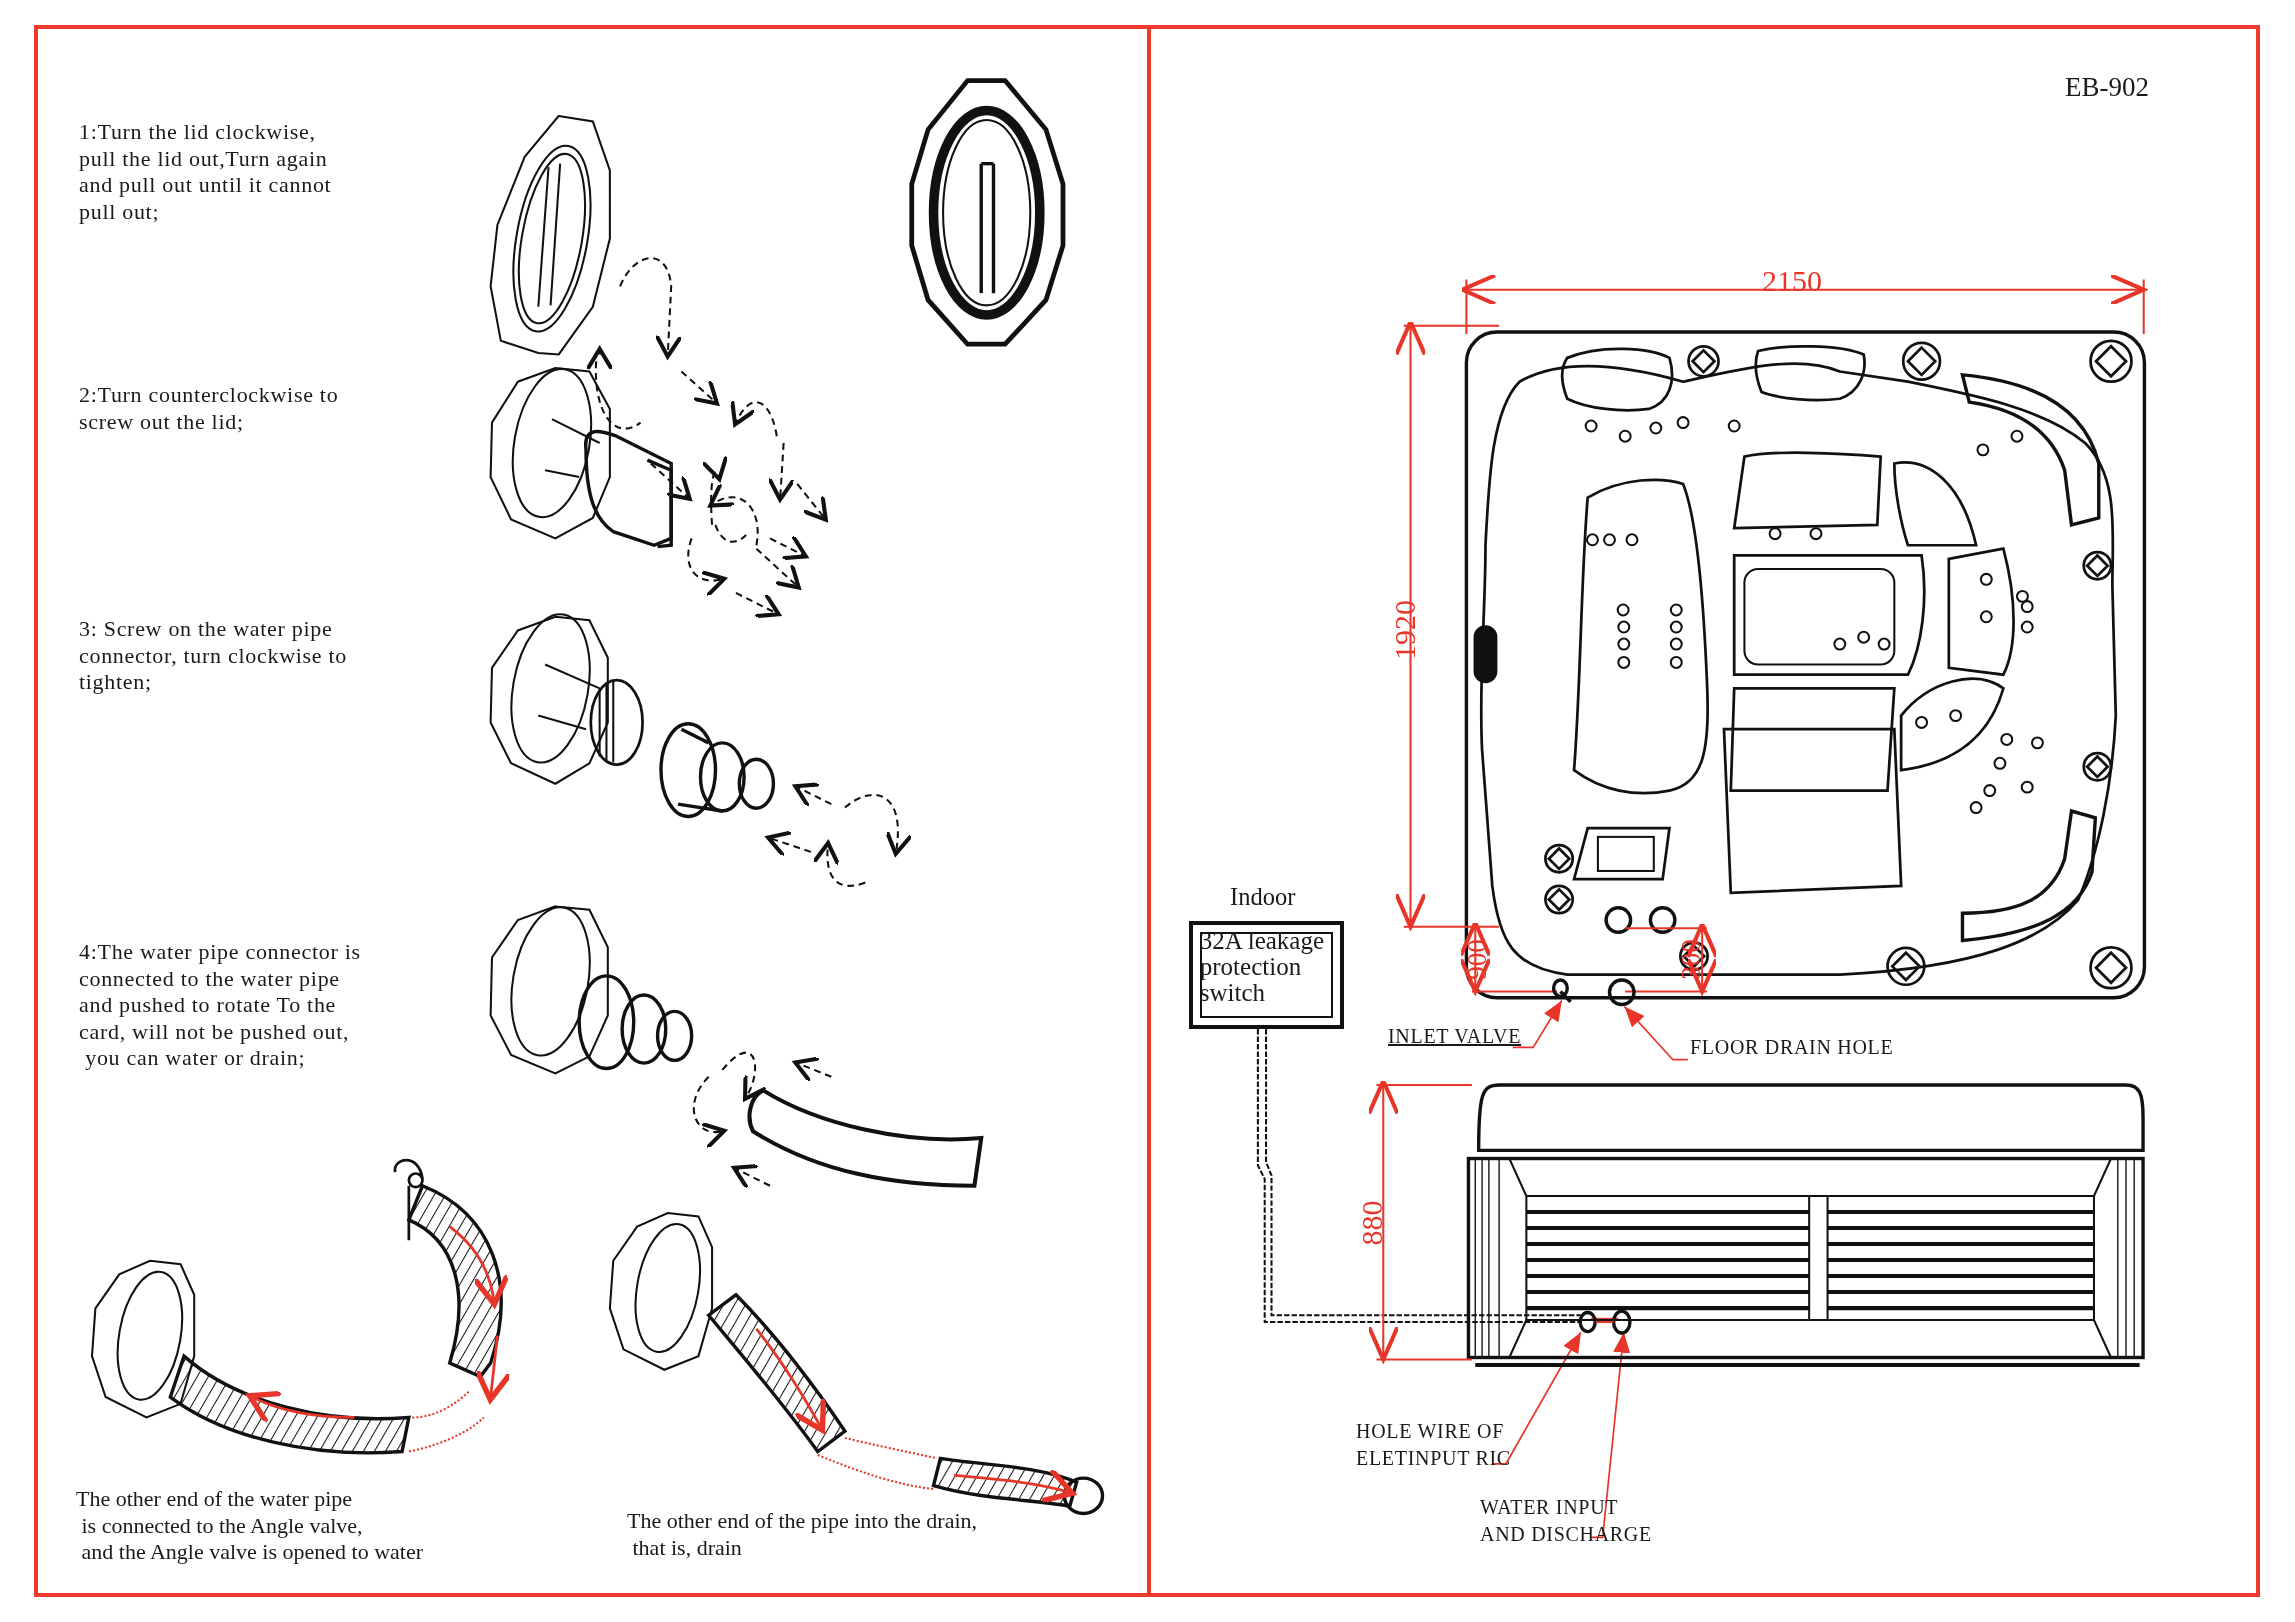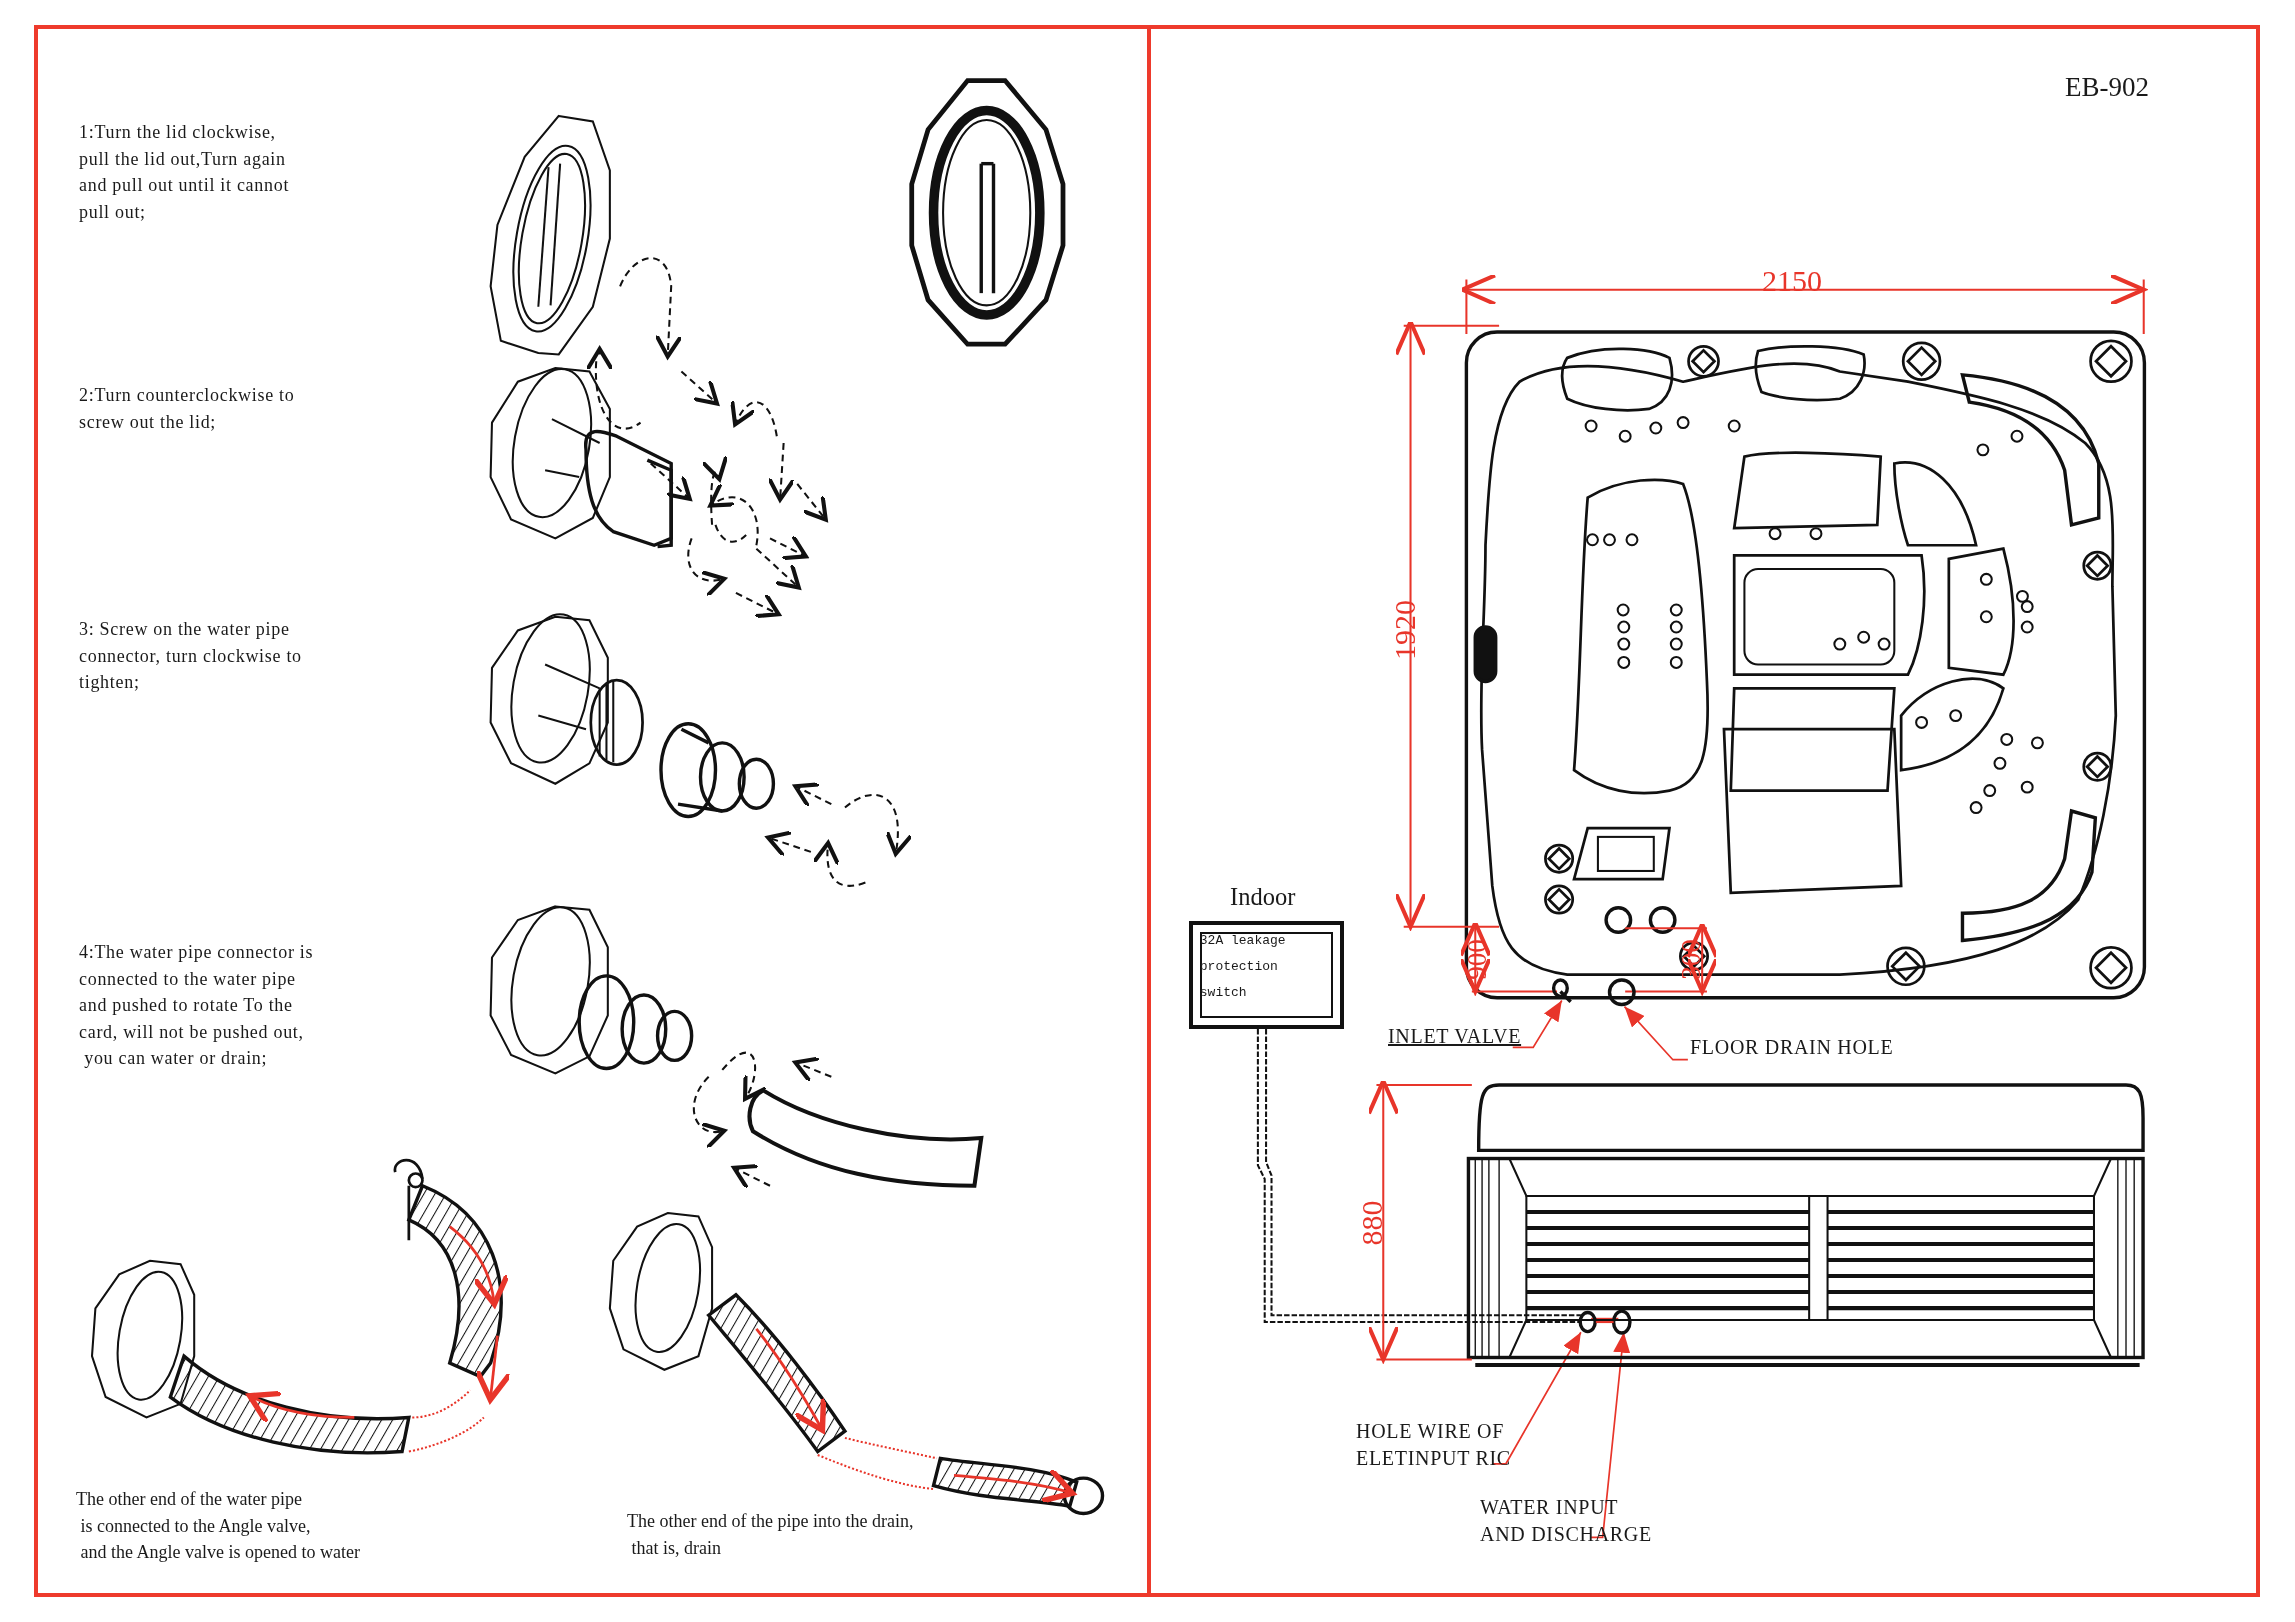--- a/index.html
+++ b/index.html
@@ -1,33 +1,33 @@
 <!DOCTYPE html>
 <html style="font-size:11px"><head>
 <meta charset="utf-8">
 <style>
   html, body { margin:0; padding:0; background:#ffffff; }
   body { width:2295px; height:1622px; position:relative; overflow:hidden;
          font-family:"Liberation Mono","DejaVu Sans Mono",monospace; color:#111; }
   .frame { position:absolute; left:34px; top:24.5px; width:2226px; height:1572px;
            border:4.1px solid #ee3a2c; box-sizing:border-box; }
   .divider { position:absolute; left:1147px; top:24.5px; width:4.1px; height:1572px; background:#ee3a2c; }
-  .txt { position:absolute; font-family:"Liberation Serif","DejaVu Serif",serif; font-size:18px;
+  .txt { position:absolute; font-family:"Liberation Serif","DejaVu Serif",serif; font-size:22px;
          line-height:26.6px; white-space:pre; color:#1a1a1a; letter-spacing:0.7px; }
   .lbl { position:absolute; font-family:"Liberation Serif","DejaVu Serif",serif; font-size:20px;
          letter-spacing:0.7px; white-space:pre; color:#1a1a1a; }
   .dim { position:absolute; font-family:"Liberation Serif","DejaVu Serif",serif; color:#e8352a; font-size:30px; }
   .vert { transform:rotate(-90deg); transform-origin:center center; }
   .model { position:absolute; left:2065px; top:72px; font-family:"Liberation Serif","DejaVu Serif",serif; font-size:27px; color:#1a1a1a; }
   svg.layer { position:absolute; left:0; top:0; }
   .switch-box { position:absolute; left:1189px; top:921px; width:155px; height:108px;
                 border:4.1px solid #111; box-sizing:border-box; background:#fff; }
   .switch-inner { position:absolute; left:6.8px; top:6.8px; right:6.8px; bottom:6.8px; border:2.7px solid #111; }
-  .switch-text { position:absolute; left:6.8px; top:2.7px; font-family:Liberation Mono, monospace;
-                 font-size:13px; line-height:26px; white-space:pre; color:#1a1a1a; }
+  .switch-text { position:absolute; left:6.8px; top:2.7px; font-family:Liberation Serif, serif;
+                 font-size:25px; line-height:26px; white-space:pre; color:#1a1a1a; }
 </style>
 </head>
 <body>
 
 <div class="frame"></div>
 <div class="divider"></div>
 
 <div class="txt" style="left:79px;top:119px;">1:Turn the lid clockwise,
 pull the lid out,Turn again
 and pull out until it cannot

